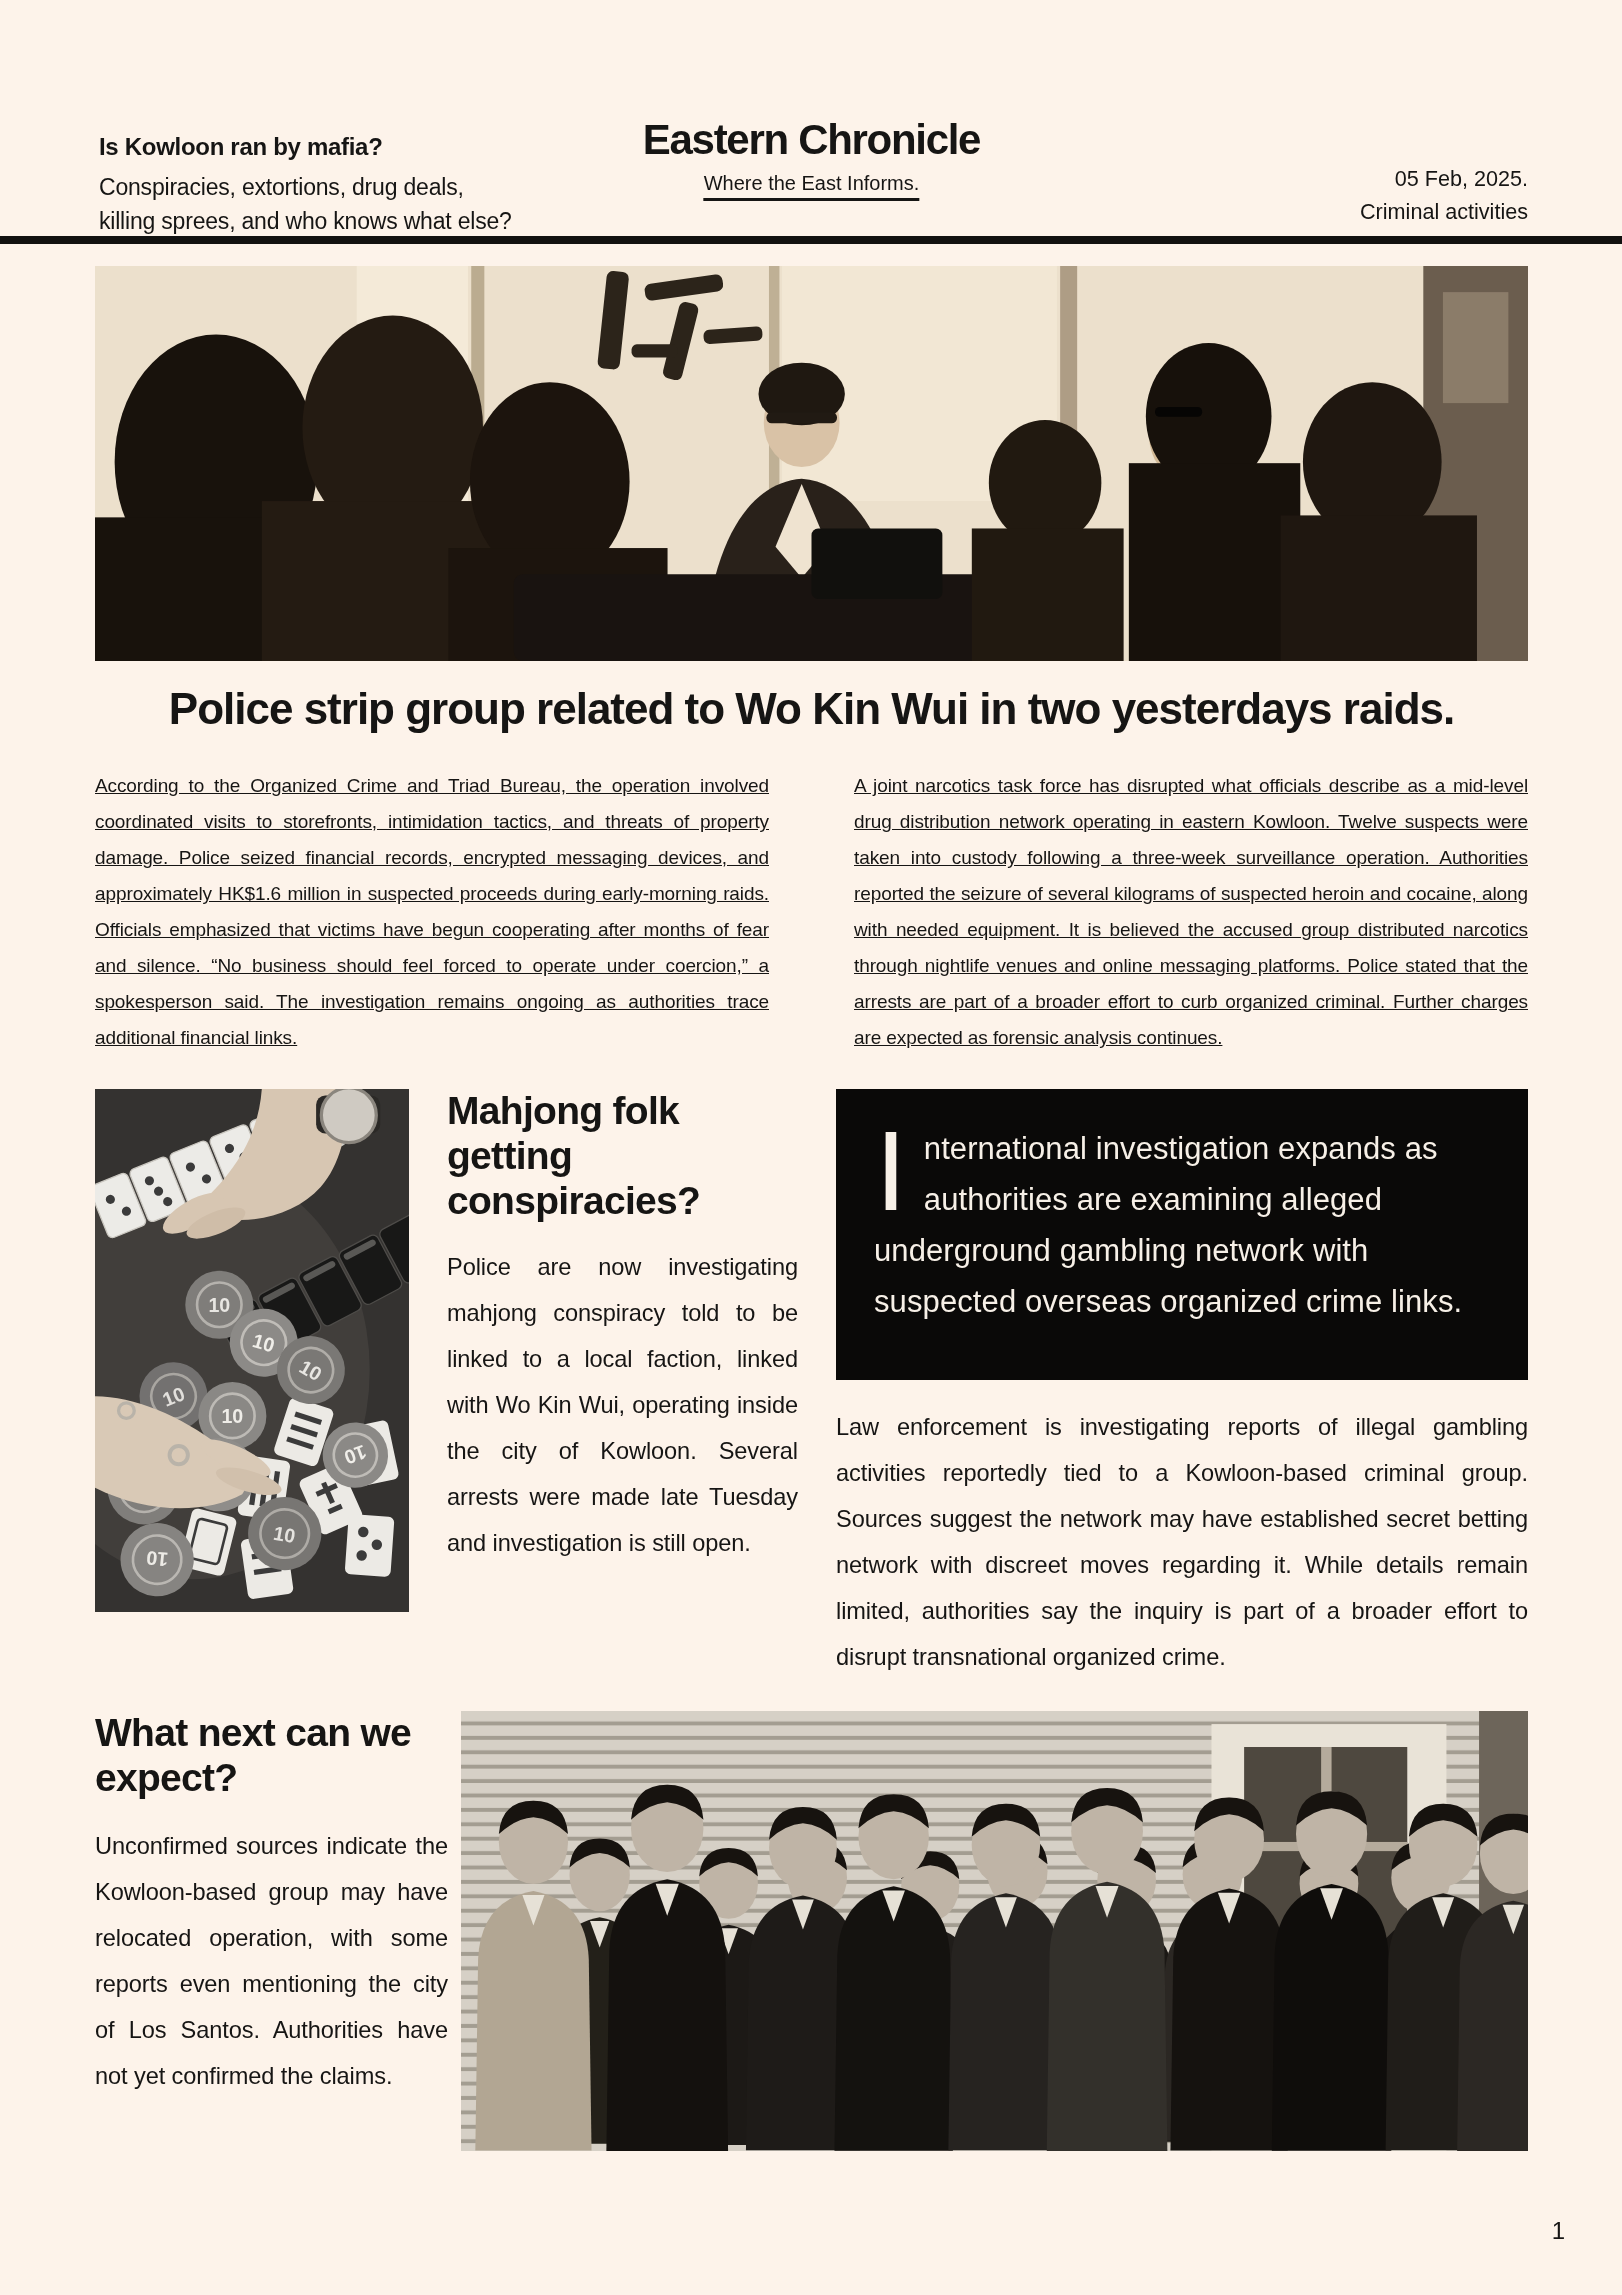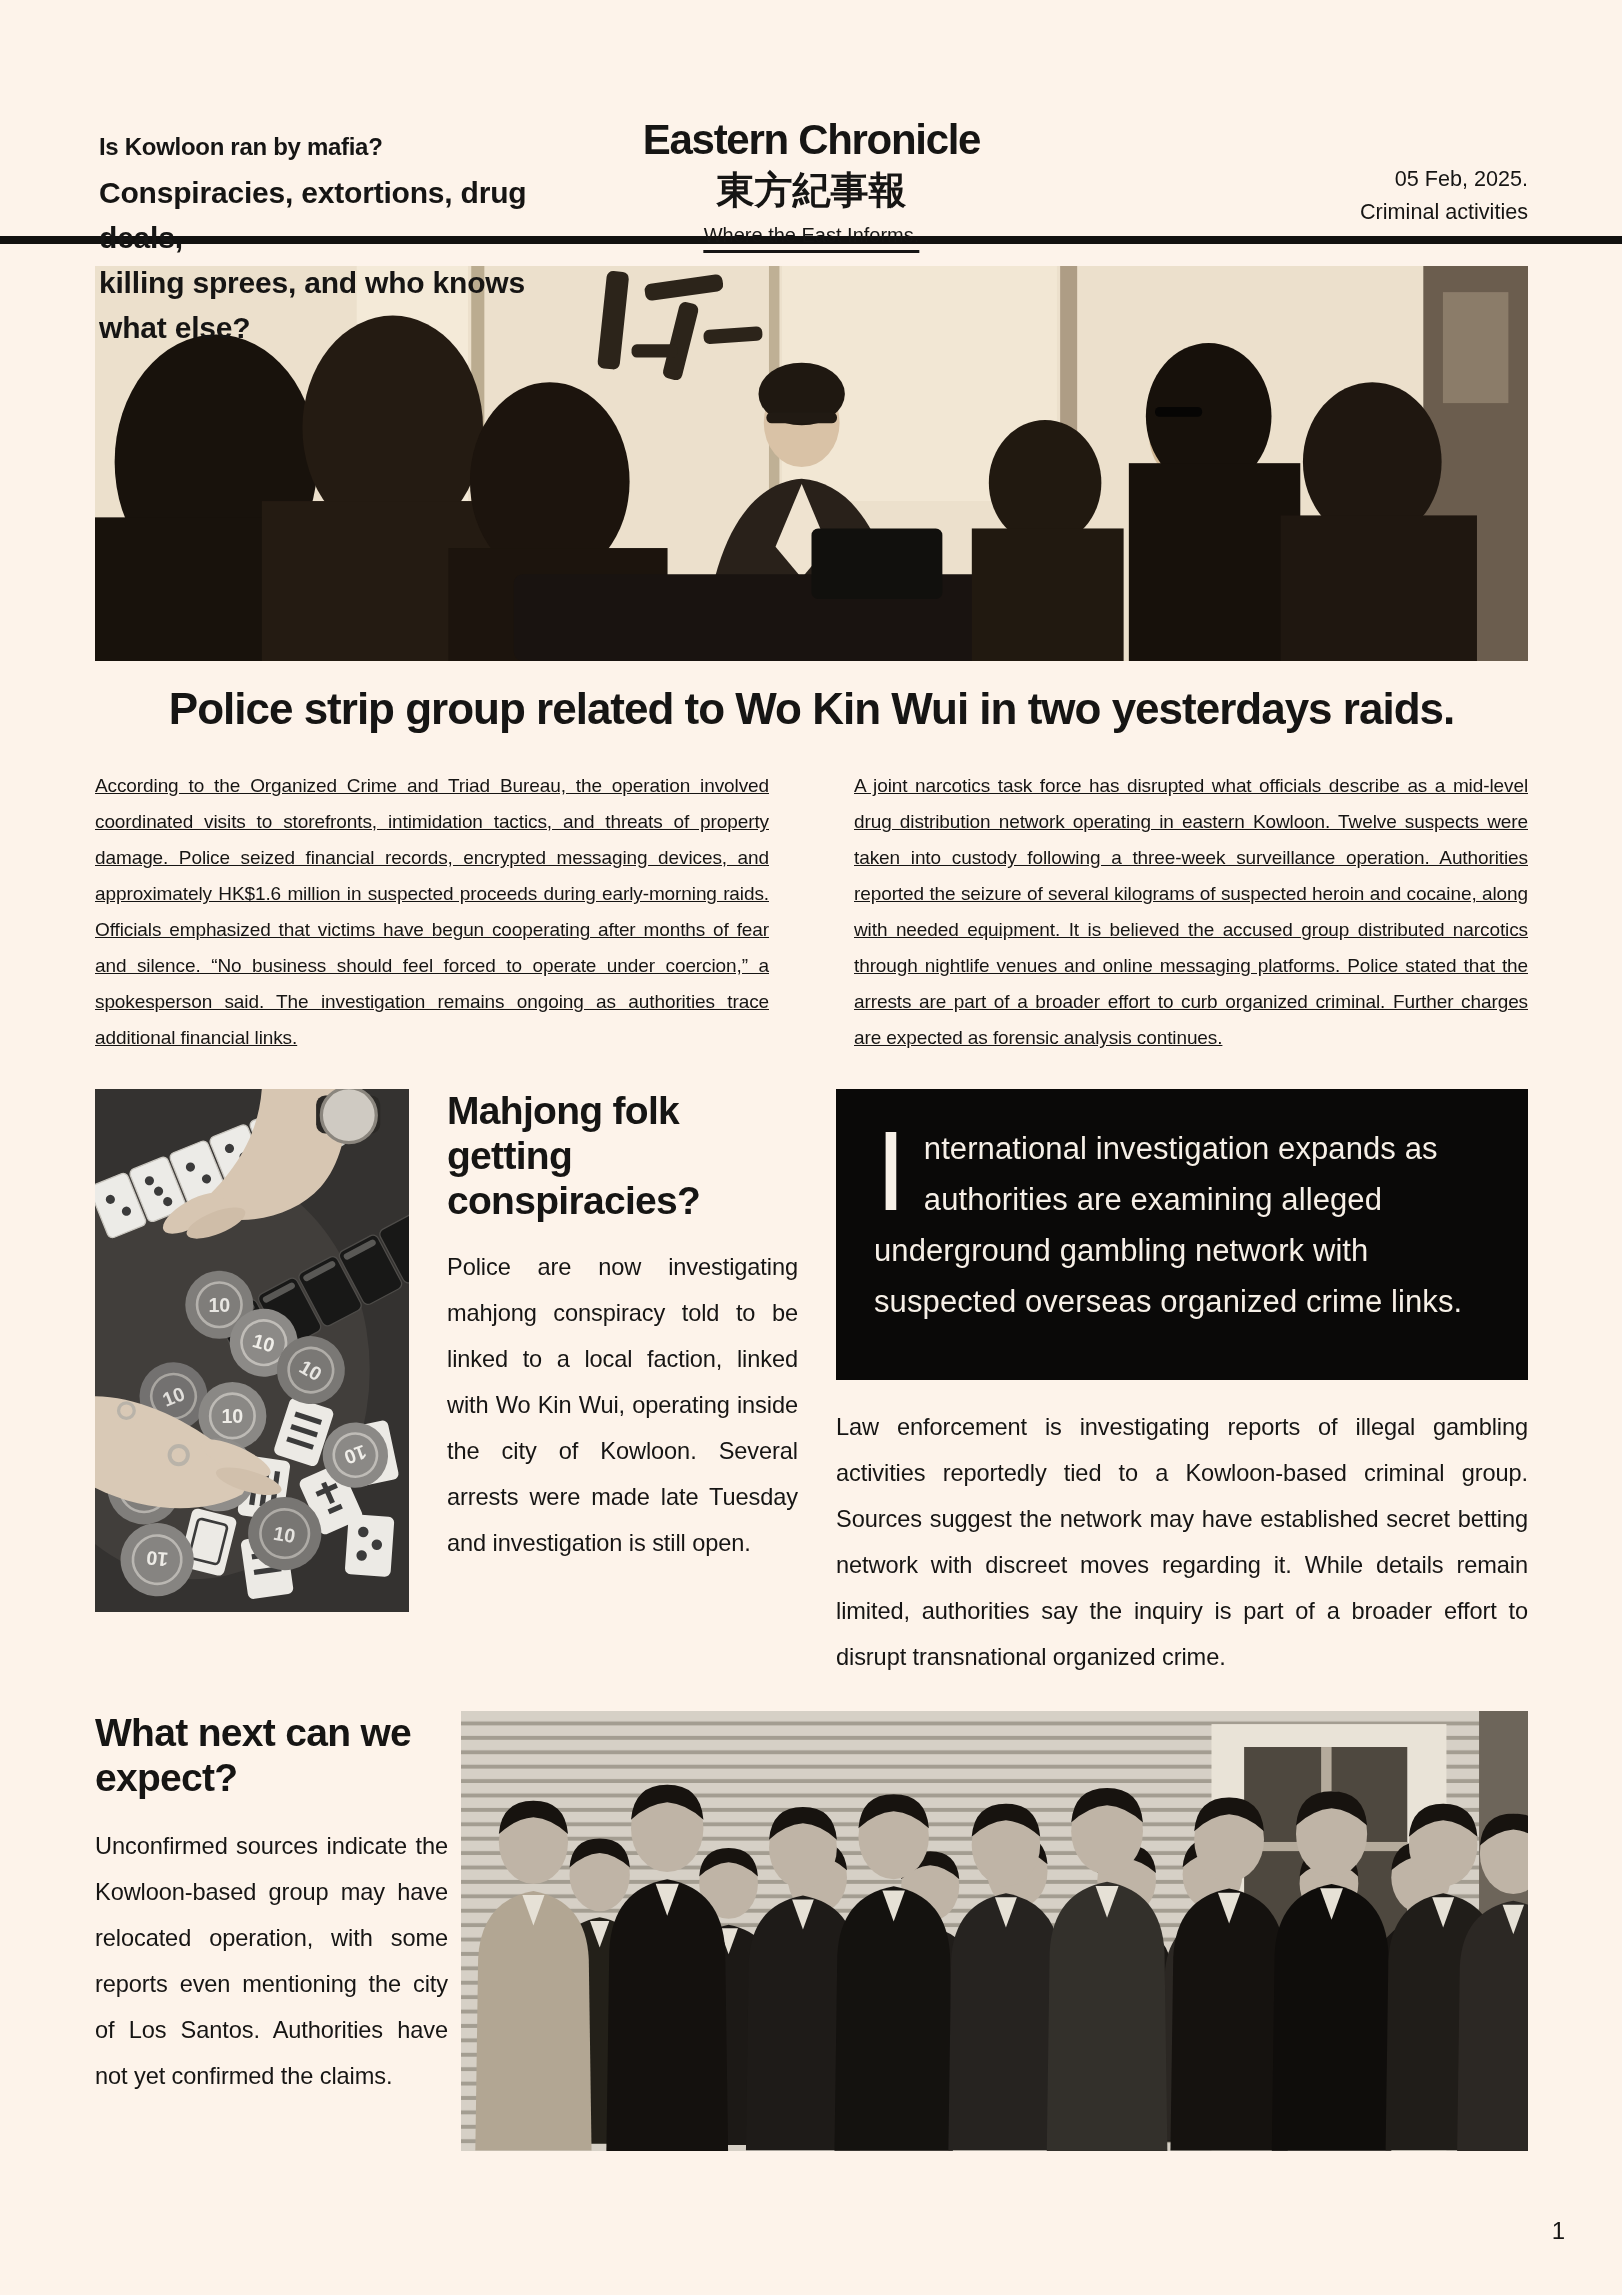--- a/index.html
+++ b/index.html
@@ -4,21 +4,21 @@
 <style>
   * { margin:0; padding:0; box-sizing:border-box; }
   html,body { background:#fdf3ea; }
   body { font-family:"Liberation Sans", sans-serif; color:#161514; }
   .page { position:relative; width:1623px; height:2295px; background:#fdf3ea; overflow:hidden; }
 
   
   .masthead-row { position:relative; height:115px; margin:121px 95px 0 95px; }
   .hdr-left { position:absolute; left:4px; top:11.8px; width:445px; }
   .hdr-left .t { font-size:24px; font-weight:700; letter-spacing:-0.3px; margin-bottom:9.2px; }
-  .hdr-left .s { font-size:30px; line-height:1.5; letter-spacing:-0.2px;font-weight:bold; }
+  .hdr-left .s { font-size:23px; line-height:1.5; letter-spacing:-0.2px; }
   .masthead { position:absolute; left:50%; transform:translateX(-50%); top:-5.2px; text-align:center; white-space:nowrap; }
   .masthead .name { font-size:42px; font-weight:700; letter-spacing:-1.3px;text-align:right; }
   .masthead .cjk { font-size:38px; font-weight:700; margin-top:1.3px; }
   .masthead .tag { display:inline-block; font-size:20px; font-weight:400; border-bottom:3.3px solid #161514; padding-bottom:3.3px; margin-top:8px; }
   .hdr-right { position:absolute; right:0; top:41px; text-align:right; font-size:21.6px; line-height:1.55; }
   .rule { width:100%; height:7.9px; background:#121110; margin-top:0; }
 
   
   .content { padding:0 95px; }
   .photo { display:block; }
@@ -52,21 +52,20 @@
 <div class="page">
 
   <header class="masthead-row">
     <div class="hdr-left">
       <div class="t">Is Kowloon ran by mafia?</div>
       <div class="s">Conspiracies, extortions, drug deals,</div>
       <div class="s">killing sprees, and who knows what else?</div>
     </div>
     <div class="masthead">
       <div class="name">Eastern Chronicle</div>
-      <div class="cjk">東方紀事報</div>
       <div><span class="tag">Where the East Informs.</span></div>
     </div>
     <div class="hdr-right">
       <div>05 Feb, 2025.</div>
       <div>Criminal activities</div>
     </div>
   </header>
 
   <div class="rule"></div>
 

